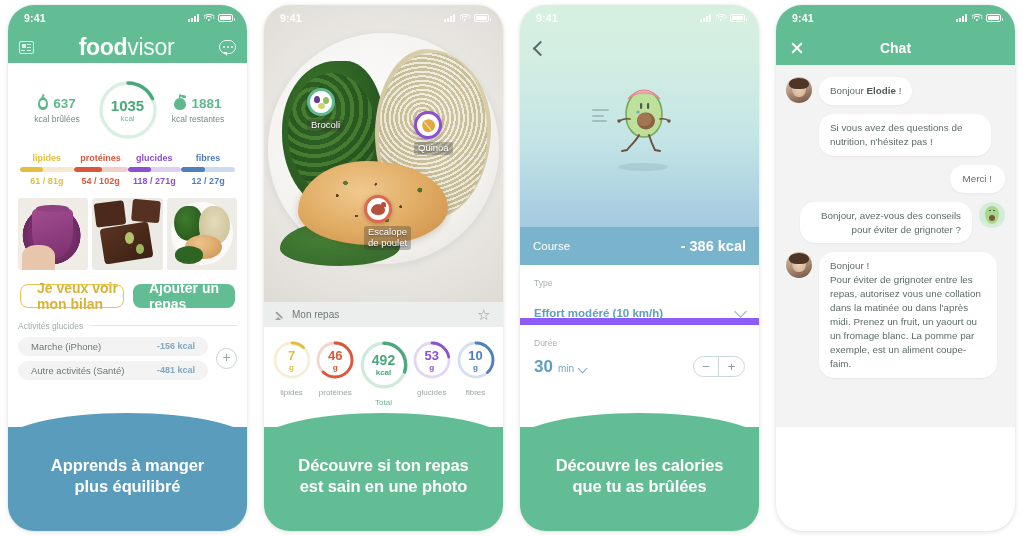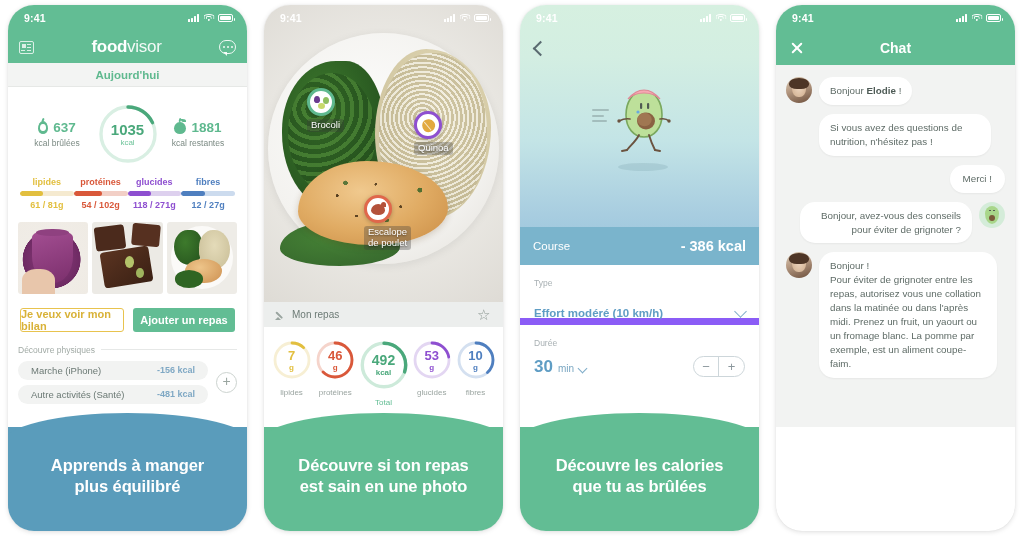--- a/index.html
+++ b/index.html
@@ -64,21 +64,21 @@
     padding-bottom: 6px;
   }
 
   
   #p1 .statusbar { background: #62bd94; color: #fff; }
   .p1-header {
     background: #62bd94; height: 32px; color: #fff;
     display: flex; align-items: center; justify-content: space-between;
     padding: 0 11px;
   }
-  .brand { font-size: 17px; letter-spacing: -0.3px; }
+  .brand { font-size: 23px; letter-spacing: -0.3px; }
   .brand b { font-weight: bold; }
   .brand i { font-style: normal; font-weight: normal; opacity: .92; }
   .news-icon { width: 15px; height: 13px; border: 1.4px solid rgba(255,255,255,.85); border-radius: 2px; position: relative; opacity:.9;}
   .news-icon:before { content:''; position:absolute; left:2px; top:2px; width:4px; height:4px; background: rgba(255,255,255,.85); }
   .news-icon:after { content:''; position:absolute; right:2px; top:2.5px; width:4px; height:1px; background: rgba(255,255,255,.85);
     box-shadow: 0 3px 0 rgba(255,255,255,.85), 0 6px 0 rgba(255,255,255,.85), -6px 6px 0 rgba(255,255,255,.85); }
   .chat-icon { width: 17px; height: 14px; border: 1.4px solid rgba(255,255,255,.9); border-radius: 7px; position: relative; }
   .chat-icon:before { content:''; position:absolute; left:3px; top:5px; width:2px; height:2px; border-radius:50%;
     background: rgba(255,255,255,.9); box-shadow: 4px 0 0 rgba(255,255,255,.9), 8px 0 0 rgba(255,255,255,.9); }
   .chat-icon:after { content:''; position:absolute; left:3px; bottom:-3px; width:0; height:0;
@@ -114,22 +114,22 @@
   .macro { width: 54px; text-align: center; }
   .macro .name { font-size: 9px; font-weight: bold; margin-bottom: 4px; }
   .macro .track { height: 4.5px; border-radius: 3px; overflow: hidden; }
   .macro .fill { height: 100%; border-radius: 3px; }
   .macro .val { font-size: 9px; font-weight: bold; margin-top: 4px; }
 
   .thumbs { display: flex; gap: 4px; }
   .thumb { flex: 1; height: 72px; border-radius: 3px; overflow: hidden; position: relative; }
 
   .btn-row { display: flex; gap: 9px; padding: 14px 2px 11px; }
-  .btn { flex: 1; height: 24px; border-radius: 3px; font-size: 11px; font-weight: bold;
-    display: flex; align-items: center; justify-content: center; cursor: pointer; }
+  .btn { flex: 1; height: 24px; border-radius: 8px; font-size: 14px; font-weight: bold;
+    display: flex; align-items: center; justify-content: center; cursor: pointer; padding-left: 16px; }
   .btn-outline { border: 1.2px solid #e8c34e; color: #d9b238; background: #fff; }
   .btn-fill { background: #62bd94; color: #fff; }
 
   .act-head { display: flex; align-items: center; gap: 6px; font-size: 8.5px; color: #a2aba6; margin: 2px 0 6px; }
   .act-head .ln { flex: 1; height: 1px; background: #e6e8e7; }
   .act-wrap { display: flex; align-items: center; gap: 8px; }
   .act-list { flex: 1; display: flex; flex-direction: column; gap: 5px; }
   .act-row { background: #f2f3f2; border-radius: 11px; height: 19px; display: flex; align-items: center;
     justify-content: space-between; padding: 0 13px; }
   .act-row .nm { font-size: 9.5px; color: #6b7974; }
@@ -310,23 +310,20 @@
     </div>
 
     <div class="p1-header">
       <span class="news-icon"></span>
       <span class="brand">
         <b>food</b><i>visor</i>
       </span>
       <span class="chat-icon"></span>
     </div>
 
-    <div class="p1-day">
-      <span>Aujourd'hui</span>
-    </div>
 
     <div class="p1-body">
       <div class="kcal-row">
         <div class="kcal-side">
           <div class="top">
             <span class="flame"></span>
             <span class="num">637</span>
           </div>
           <div class="lbl">kcal brûlées</div>
         </div>
@@ -407,21 +404,21 @@
       <div class="btn-row">
         <div class="btn btn-outline">
           <span>Je veux voir mon bilan</span>
         </div>
         <div class="btn btn-fill">
           <span>Ajouter un repas</span>
         </div>
       </div>
 
       <div class="act-head">
-        <span>Découvre physiques</span>
+        <span>Activités glucides</span>
         <span class="ln"></span>
       </div>
       <div class="act-wrap">
         <div class="act-list" id="activity-list">
             <div class="act-row">
               <span class="nm">Marche (iPhone)</span>
               <span class="kc">-156 kcal</span>
             </div>
             <div class="act-row">
               <span class="nm">Autre activités (Santé)</span>

